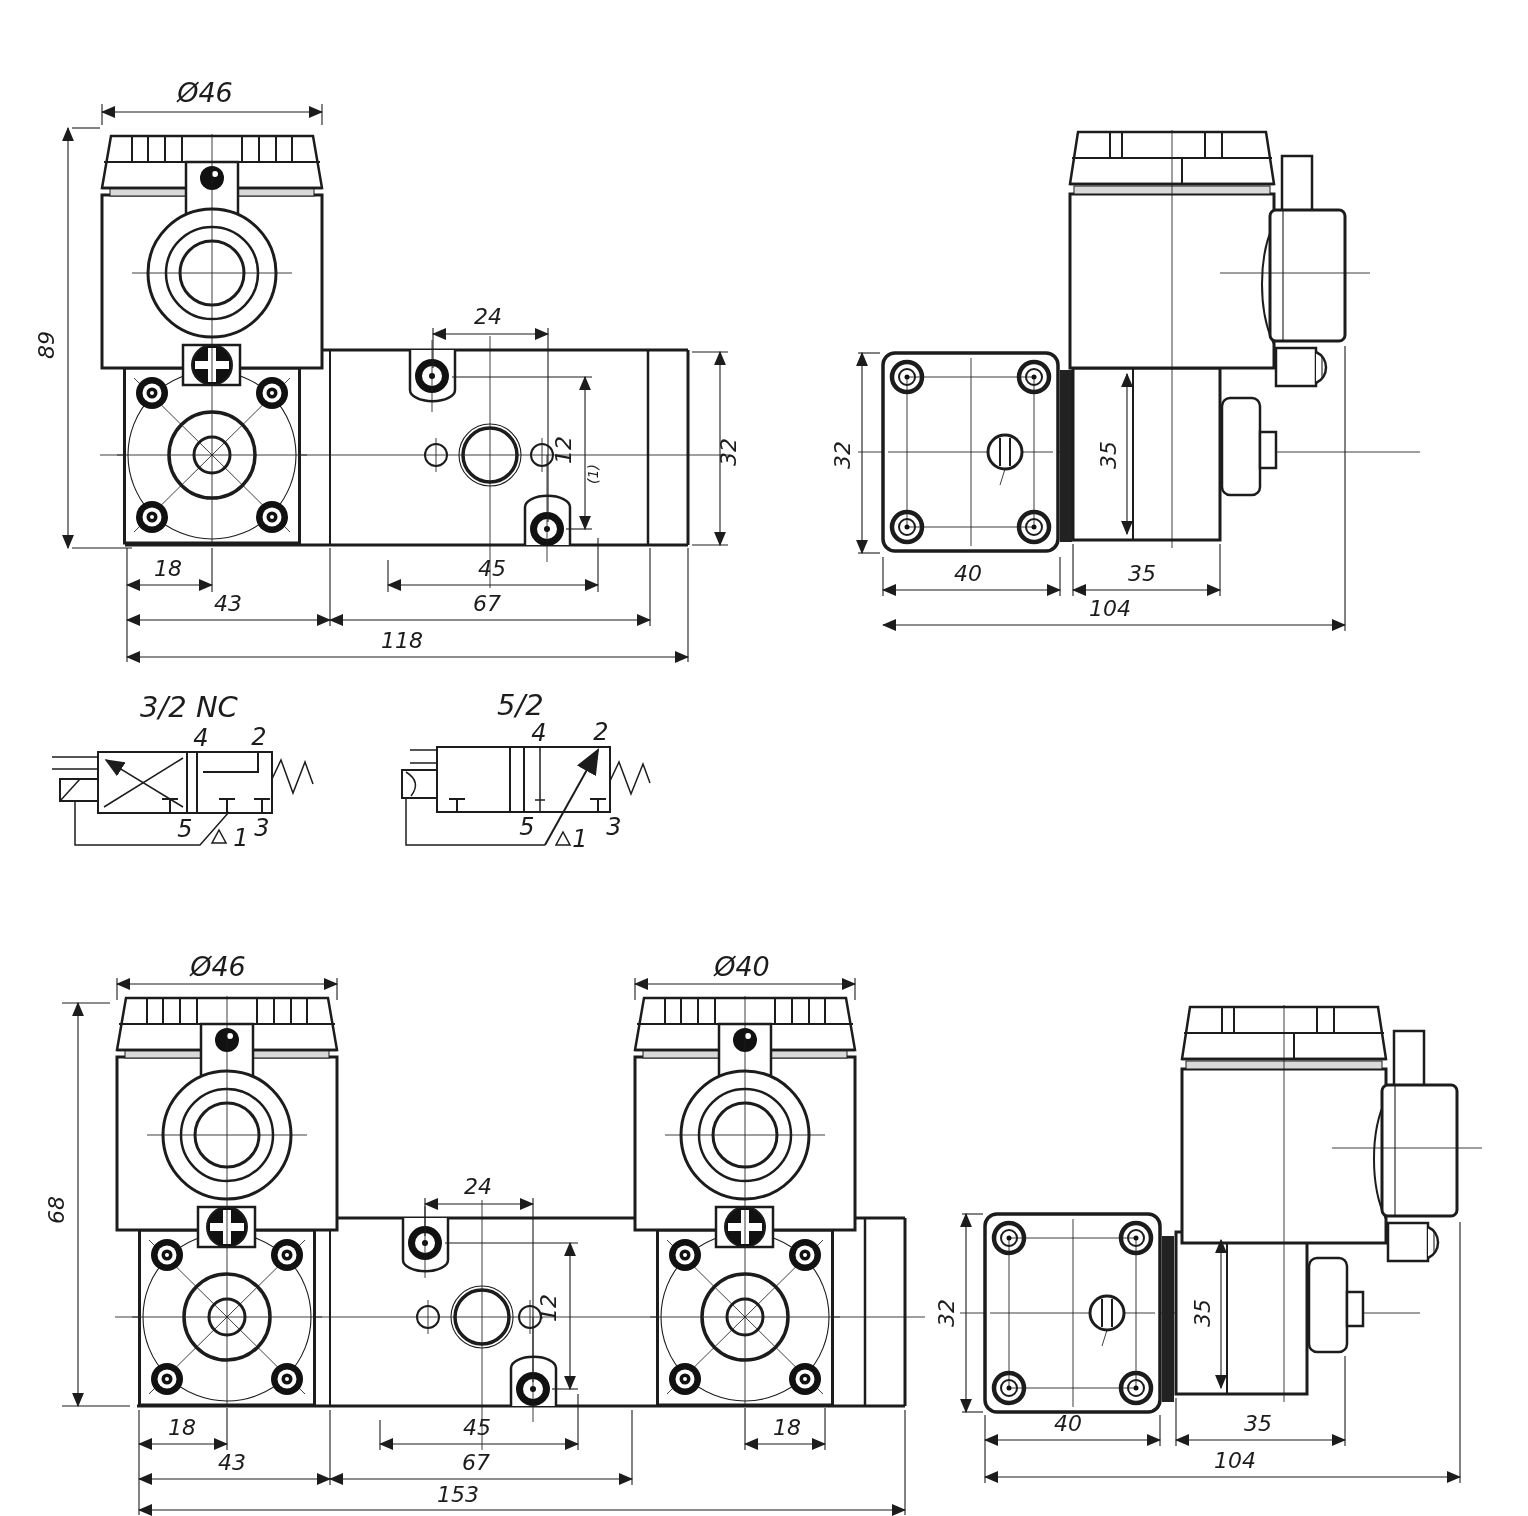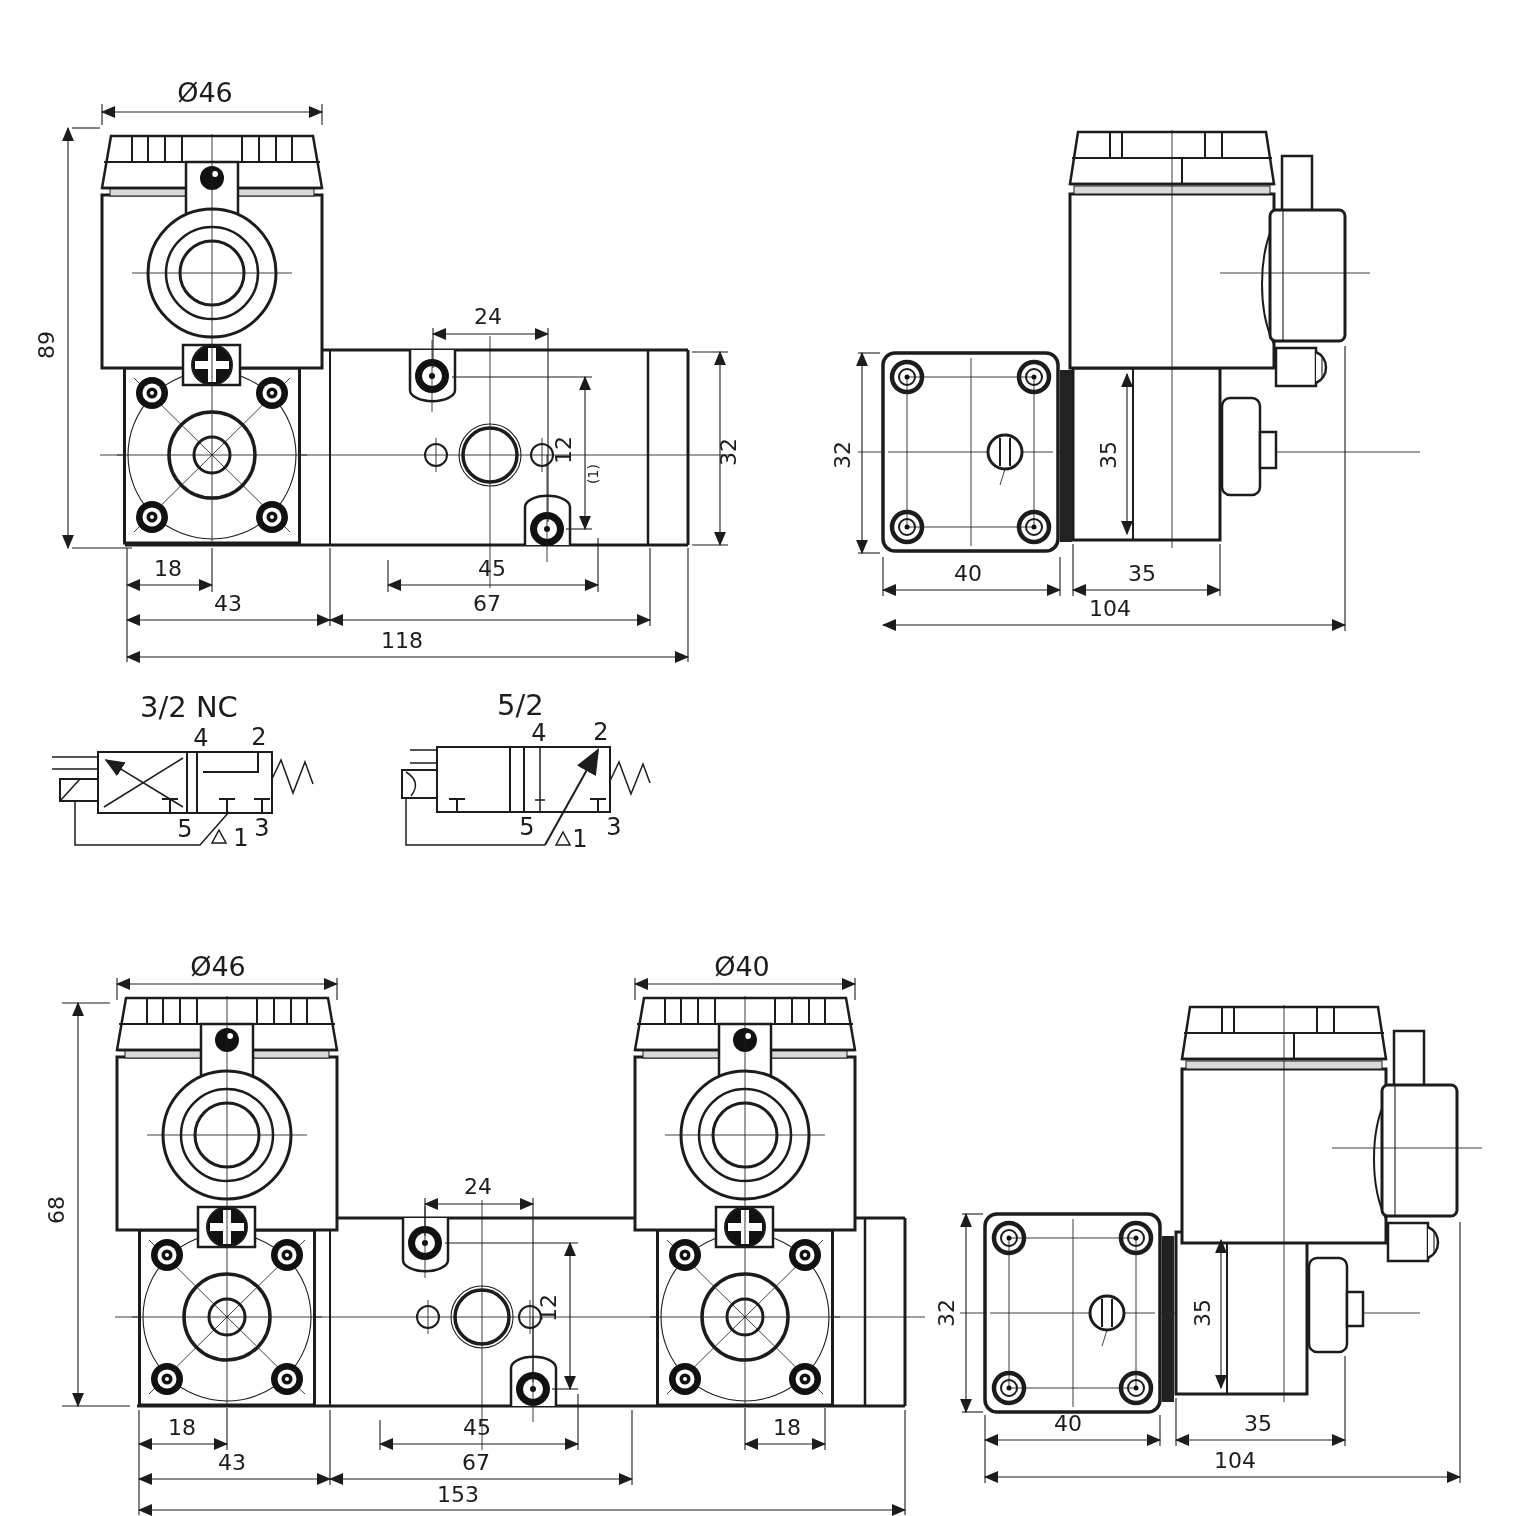--- a/index.html
+++ b/index.html
@@ -1,16 +1,16 @@
 <!DOCTYPE html>
 <html><head>
 <meta charset="utf-8">
 <style>
   html,body{margin:0;padding:0;background:#fff;}
-  #stage{width:1528px;height:1516px;position:relative;background:#ffffff;overflow:hidden;}
+  #stage{width:1528px;height:1516px;position:relative;background:#ffffff;overflow:hidden;font-style:italic;}
   svg text{font-family:"DejaVu Sans",sans-serif;fill:#1c1c1c;}
   .o{stroke:#1c1c1c;fill:none;}
   .f{stroke:#1c1c1c;fill:#ffffff;}
   .k{fill:#111111;stroke:none;}
   .w{fill:#ffffff;stroke:none;}
   .gy{fill:#d9d9d9;stroke:#1c1c1c;stroke-width:1;}
   .dk{fill:#222222;stroke:none;}
   .w35{stroke-width:3.5}.w3{stroke-width:3}.w25{stroke-width:2.5}
   .w2{stroke-width:2}.w15{stroke-width:1.5}.w1{stroke-width:1.1}.w08{stroke-width:.85}
   .dim{stroke:#1c1c1c;stroke-width:1.1;fill:none;}

